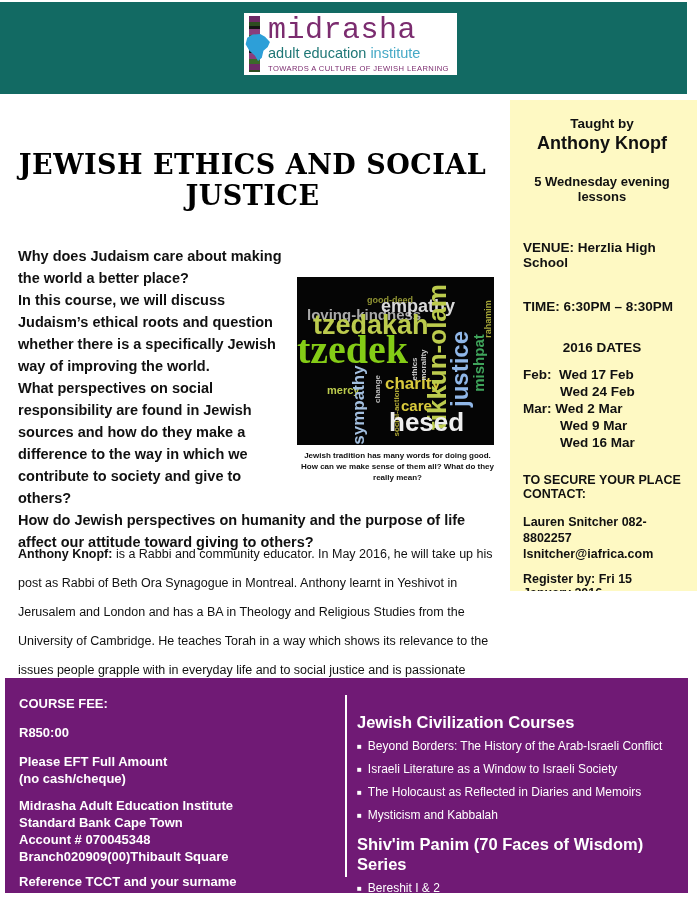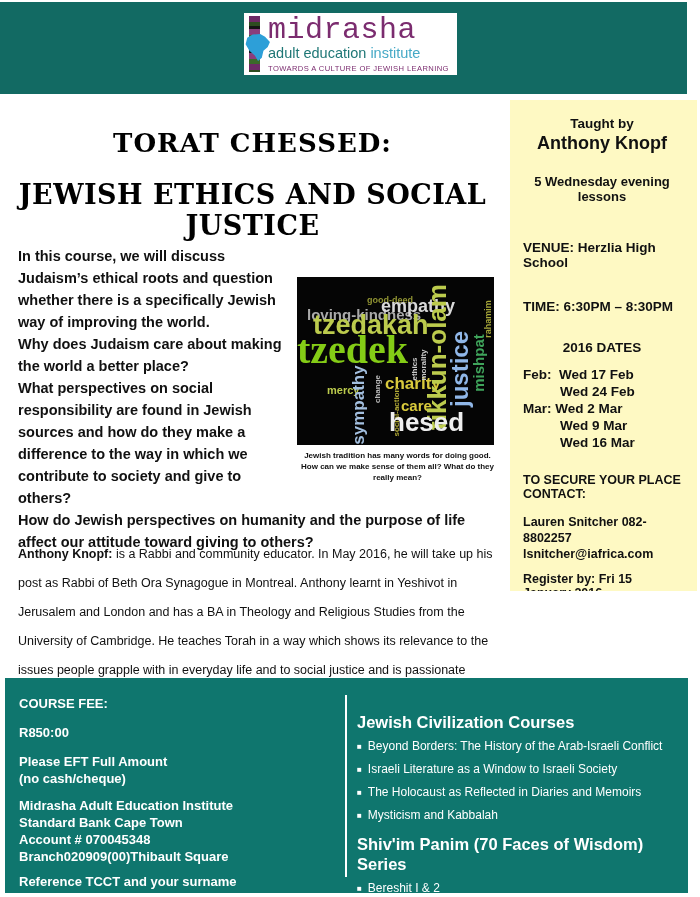--- a/index.html
+++ b/index.html
@@ -105,21 +105,21 @@
   .sb-date.indent { padding-left: 37px; }
   .sb-contact-h { font-size: 12.5px; font-weight: bold; margin-top: 22px; }
   .sb-contact-n { font-size: 12.5px; font-weight: bold; margin-top: 13px; line-height: 16px; }
   .sb-contact-e { font-size: 12.5px; font-weight: bold; line-height: 16px; }
   .sb-register { font-size: 12.5px; font-weight: bold; margin-top: 10px; }
   .sb-director { font-size: 15px; font-weight: bold; margin-top: 17px; line-height: 19px; }
   .sb-org      { font-size: 13.5px; font-weight: bold; line-height: 18px; }
   
   .footer {
     position: absolute; left: 5px; top: 678px; width: 683px; height: 215px;
-    background: #0f766e; color: #ffffff;
+    background: #701a75; color: #ffffff;
   }
   .f-left { position: absolute; left: 14px; top: 17px; width: 310px;
     font-size: 13px; font-weight: bold; line-height: 17px; }
   .f-gap12 { margin-top: 12px; }
   .f-gap10 { margin-top: 10px; }
   .f-gap6  { margin-top: 8px; }
   .f-divider { position: absolute; left: 340px; top: 17px; height: 182px; width: 2px; background: #ffffff; }
   .f-right { position: absolute; left: 352px; top: 10px; width: 325px; margin-top: 24px; }
   .f-title { font-size: 16.5px; font-weight: bold; line-height: 20px; }
   .f-item { font-size: 12px; line-height: 14px; margin-top: 7px; display: flex; align-items: baseline; }
@@ -139,21 +139,20 @@
       <div class="logo-africa"></div>
       <div class="logo-text">
         <div class="logo-title">midrasha</div>
         <div class="logo-sub"><span>adult education </span><span class="inst">institute</span></div>
         <div class="logo-tagline">TOWARDS A CULTURE OF JEWISH LEARNING</div>
       </div>
     </div>
   </div>
 
   <div class="title-block">
-    <div class="title-line1">TORAT CHESSED:</div>
     <div class="title-line2">JEWISH ETHICS AND SOCIAL JUSTICE</div>
   </div>
 
   <div class="intro">
     <div class="cloud-float">
       <div class="cloud">
         <span class="w-goodeed">good-deed</span>
         <span class="w-lovingk">loving-kindness</span>
         <span class="w-empathy">empathy</span>
         <span class="w-tzedakah">tzedakah</span>
@@ -170,22 +169,22 @@
         <span class="w-justice vert">justice</span>
         <span class="w-mishpat vert">mishpat</span>
         <span class="w-rahamim vert">rahamim</span>
         <span class="w-hesed">hesed</span>
       </div>
       <div class="cloud-caption">
         <div>Jewish tradition has many words for doing good.</div>
         <div>How can we make sense of them all? What do they really mean?</div>
       </div>
     </div>
+    <p>Why does Judaism care about making the world a better place?</p>
     <p>In this course, we will discuss Judaism’s ethical roots and question whether there is a specifically Jewish way of improving the world.</p>
-    <p>Why does Judaism care about making the world a better place?</p>
     <p>What perspectives on social responsibility are found in Jewish sources and how do they make a difference to the way in which we contribute to society and give to others?</p>
     <p>How do Jewish perspectives on humanity and the purpose of life affect our attitude toward giving to others?</p>
   </div>
 
   <div class="bio">
     <span class="bio-name">Anthony Knopf:</span><span> is a Rabbi and community educator. In May 2016, he will take up his post as Rabbi of Beth Ora Synagogue in Montreal. Anthony learnt in Yeshivot in Jerusalem and London and has a BA in Theology and Religious Studies from the University of Cambridge. He teaches Torah in a way which shows its relevance to the issues people grapple with in everyday life and to social justice and is passionate about understanding and teaching Jewish values.</span>
   </div>
 
   <div class="sidebar">
     <div class="sb-taught sb-c">Taught by</div>

